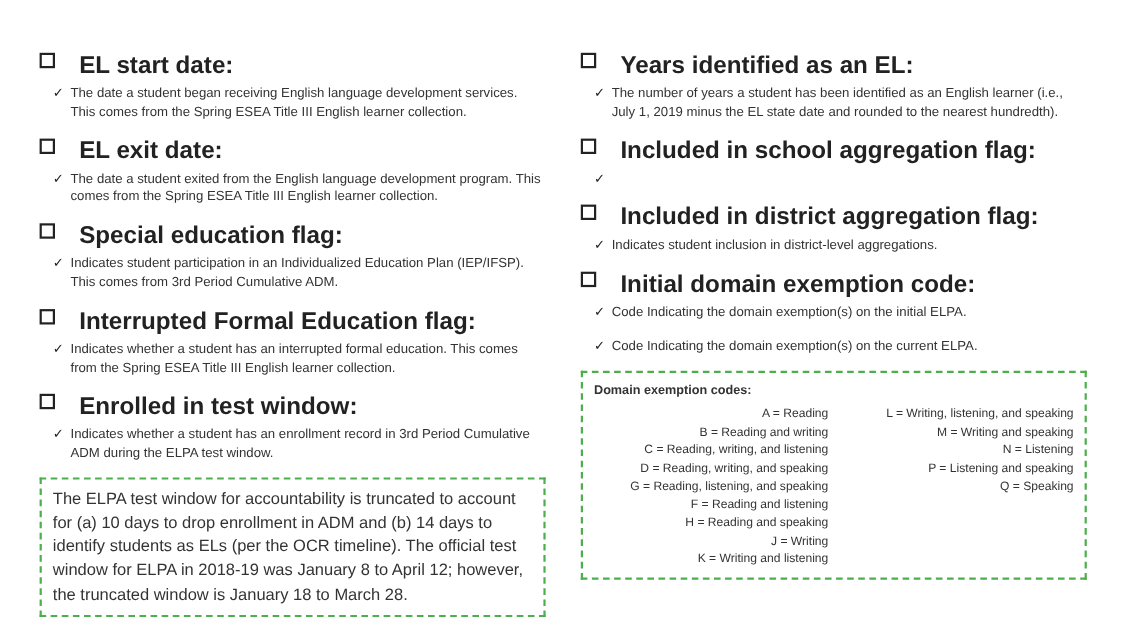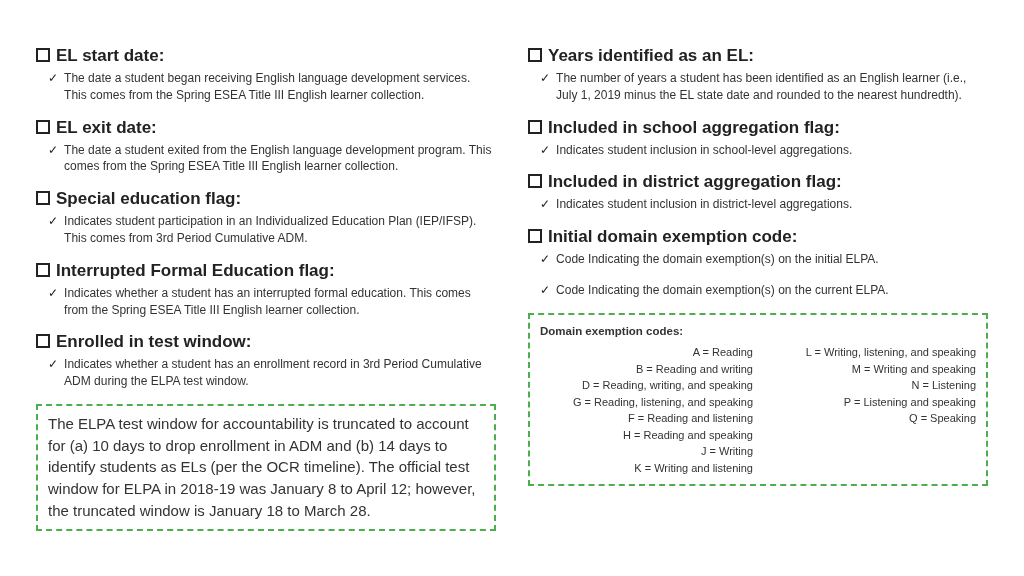--- a/index.html
+++ b/index.html
@@ -27,26 +27,26 @@
       display: flex;
       gap: 32px;
     }
     .col {
       flex: 1;
     }
     .section {
       margin-bottom: 14px;
     }
     .section-title {
-      font-size: 17px;
+      font-size: 22px;
       font-weight: 600;
       color: #222;
       display: flex;
       align-items: flex-start;
-      gap: 6px;
+      gap: 22px;
       margin-bottom: 4px;
     }
     .checkbox-icon {
       display: inline-block;
       width: 14px;
       height: 14px;
       border: 2px solid #222;
       flex-shrink: 0;
       margin-top: 2px;
     }
@@ -185,21 +185,20 @@
         </ul>
       </div>
       <div class="section">
         <div class="section-title">
           <span class="checkbox-icon"></span>
           <span>Included in school aggregation flag:</span>
         </div>
         <ul class="bullet-list">
           <li>
             <span class="checkmark">✓</span>
-            <span>Indicates student inclusion in school-level aggregations.</span>
           </li>
         </ul>
       </div>
       <div class="section">
         <div class="section-title">
           <span class="checkbox-icon"></span>
           <span>Included in district aggregation flag:</span>
         </div>
         <ul class="bullet-list">
           <li>
@@ -227,20 +226,21 @@
             <span>Code Indicating the domain exemption(s) on the current ELPA.</span>
           </li>
         </ul>
       </div>
       <div class="domain-box">
         <div class="domain-title">Domain exemption codes:</div>
         <div class="domain-grid">
           <div>
             <span>A = Reading</span>
             <span>B = Reading and writing</span>
+            <span>C = Reading, writing, and listening</span>
             <span>D = Reading, writing, and speaking</span>
             <span>G = Reading, listening, and speaking</span>
             <span>F = Reading and listening</span>
             <span>H = Reading and speaking</span>
             <span>J = Writing</span>
             <span>K = Writing and listening</span>
           </div>
           <div>
             <span>L = Writing, listening, and speaking</span>
             <span>M = Writing and speaking</span>

